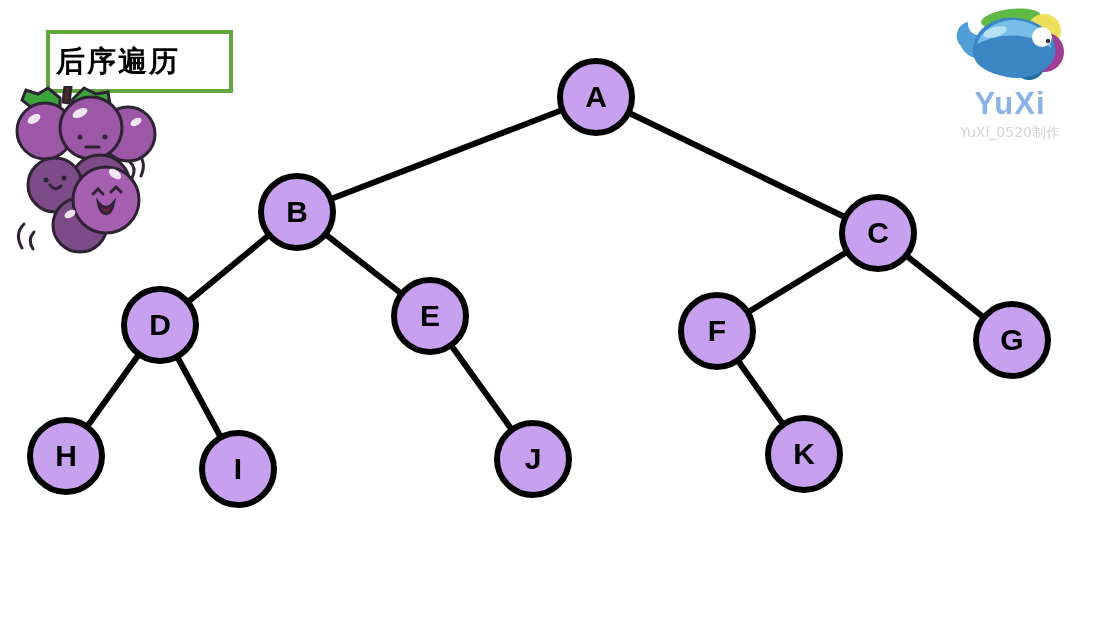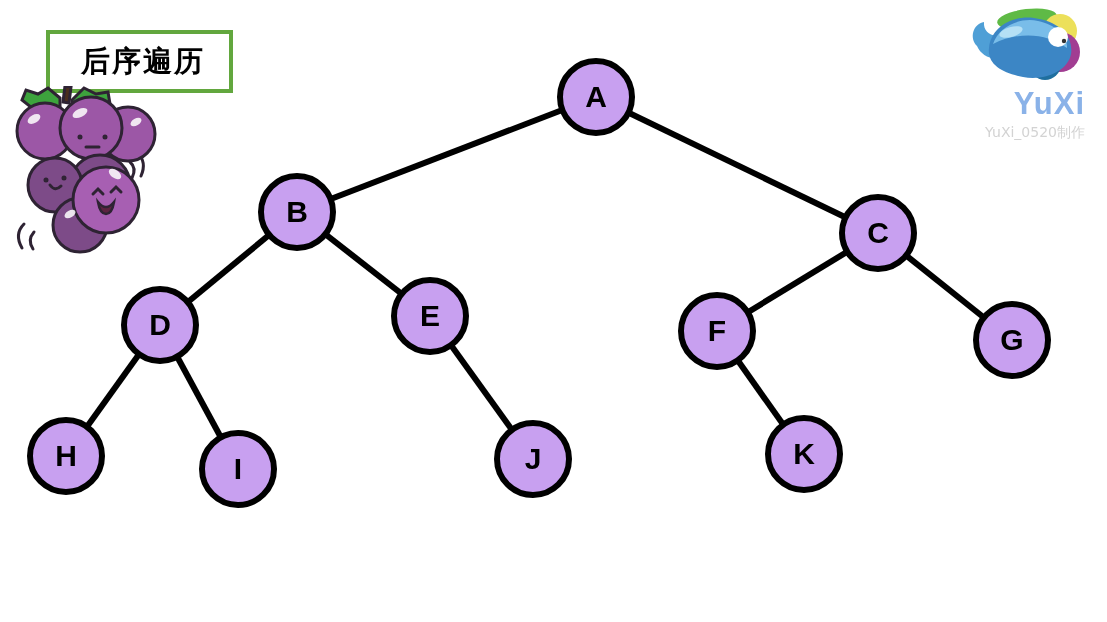--- a/index.html
+++ b/index.html
@@ -10,26 +10,26 @@
   #edges-svg { position:absolute; left:0; top:0; width:1107px; height:622px; }
   .node {
     position:absolute; width:66px; height:66px; border:6px solid var(--node-border,#000);
     border-radius:50%; background:var(--node-fill,#c8a0f0);
     display:flex; align-items:center; justify-content:center;
     font-size:30px; font-weight:bold; color:#000; box-sizing:content-box;
   }
   .title-box {
     position:absolute; left:46px; top:30px; width:187px; height:63px;
     box-sizing:border-box; border:4px solid #62a73e; background:#ffffff;
-    display:flex; align-items:center; padding-left:31px;
+    display:flex; align-items:center; padding-left:6px;
     font-size:29px; font-weight:700; color:#000; letter-spacing:2px;
     font-family:"DejaVu Sans","Liberation Sans",sans-serif;
   }
   .grapes { position:absolute; left:8px; top:86px; }
-  .logo { position:absolute; left:935px; top:4px; width:150px; text-align:right; }
+  .logo { position:absolute; left:935px; top:4px; width:150px; text-align:center; }
   .logo-name { font-size:31px; font-weight:bold; letter-spacing:1px; margin-top:0px; }
   .logo-sub  { font-size:14px; margin-top:2px; font-family:"DejaVu Sans","Liberation Sans",sans-serif; }
 </style>
 </head>
 <body>
 
 <div class="stage">
 
   <svg id="edges-svg">
       <line x1="596" y1="97" x2="297" y2="212" stroke="#000000" stroke-width="6"></line>

